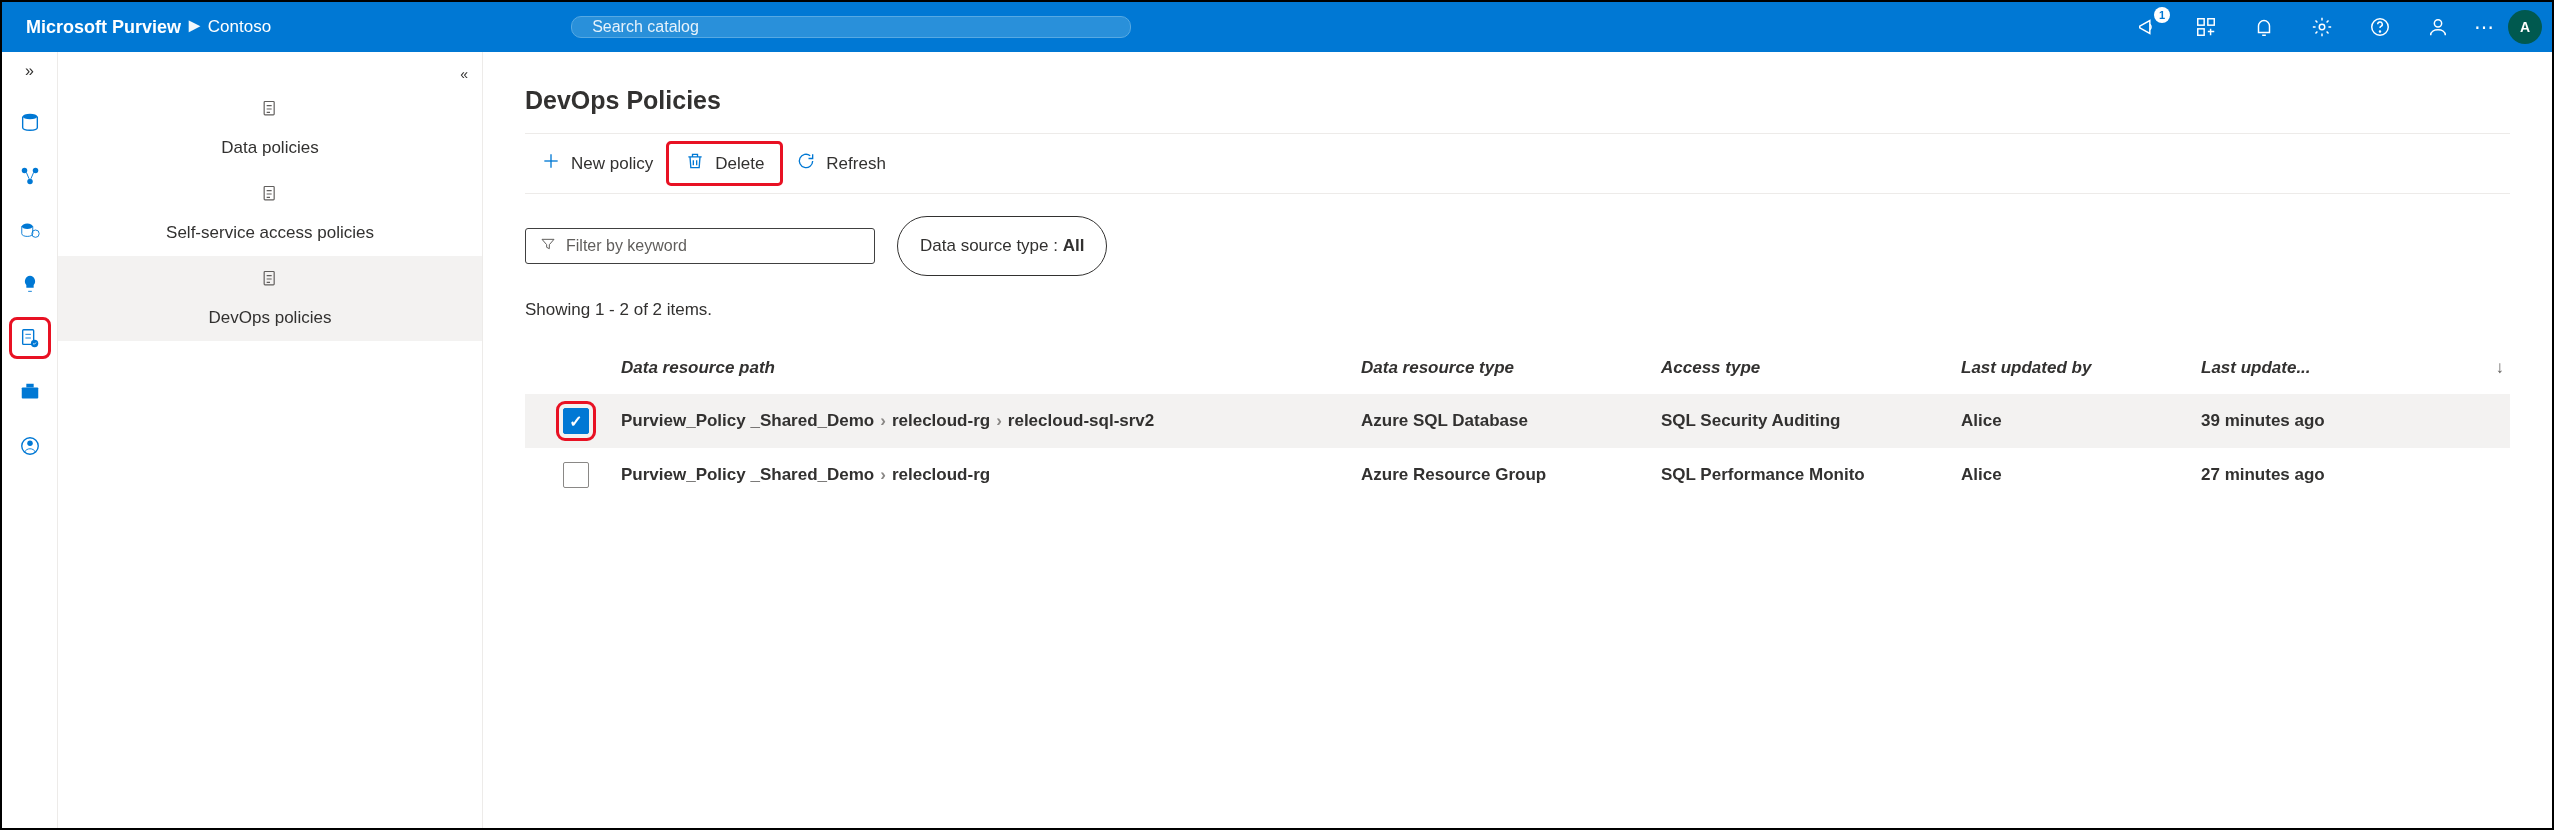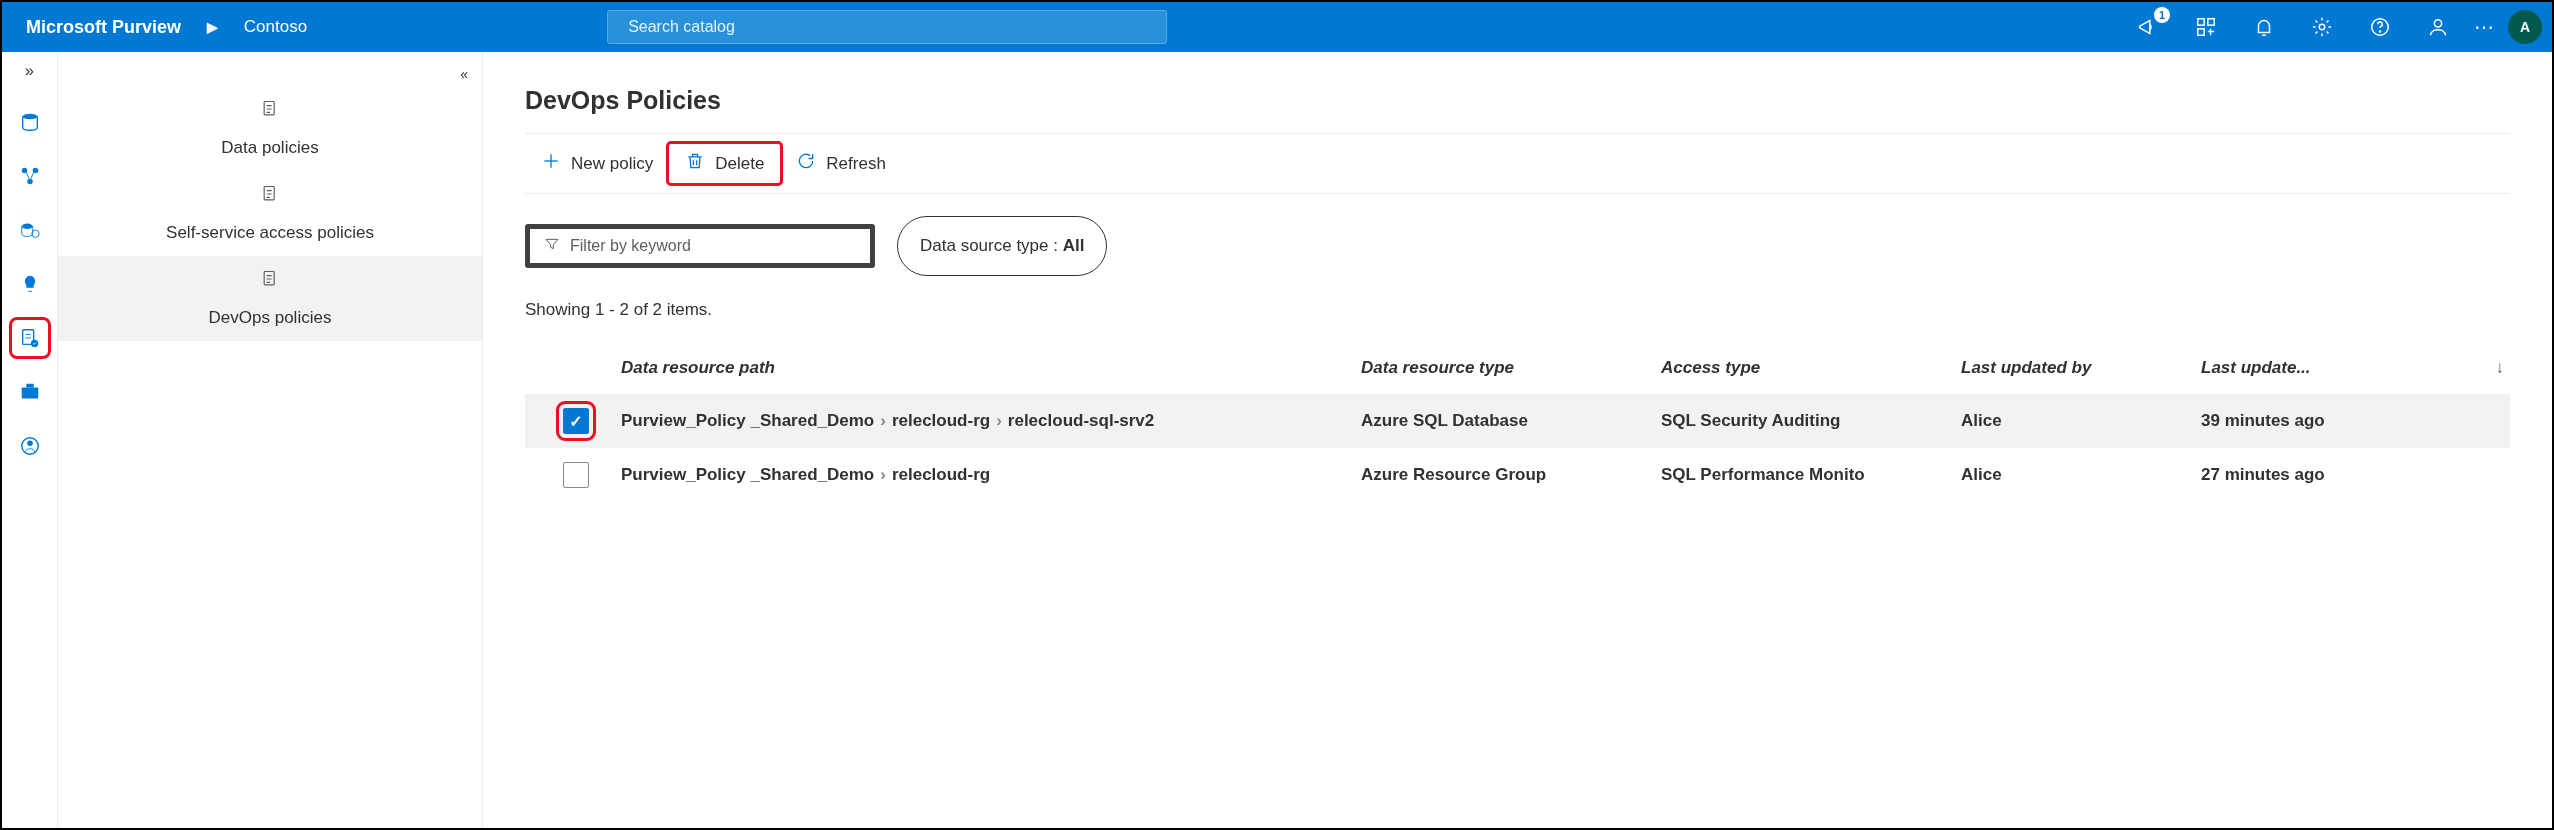--- a/index.html
+++ b/index.html
@@ -16,29 +16,29 @@
 
   
   .topbar {
     height: 50px;
     background: #0078D4;
     color: #fff;
     display: flex;
     align-items: center;
     padding: 0 10px 0 24px;
   }
-  .brand { font-size: 18px; font-weight: 600; display:flex; align-items:center; gap:26px;}
+  .brand { font-size: 18px; font-weight: 600; display:flex; align-items:flex-start; gap:8px;}
   .brand .chev { font-size: 14px; opacity:.95;}
   .crumb { font-size: 17px; font-weight: 400;}
   .search-wrap {
     margin-left: 300px;
-    width: 560px; height: 34px;
+    width: 560px; height: 22px;
     background: #2990DA;
     border:1px solid #56a9e3;
-    border-radius:3px;
+    border-radius:10px;
     display:flex; align-items:center;
     padding: 0 10px; gap:10px;
     color:#e6f2fb;
   }
   .search-wrap input {
     background: transparent; border: none; outline: none;
     color:#e6f2fb; font-size:16px; flex:1;
   }
   .search-wrap input::placeholder { color:#e6f2fb; }
   .top-spacer { flex:1; }
@@ -101,21 +101,21 @@
     display:flex; align-items:center; gap:10px;
     padding:7px 16px; font-size:17px; color:#323130;
     cursor:pointer; border-radius:2px;
   }
   .tbtn svg { width:20px; height:20px; fill:none; stroke:#0078D4; stroke-width:1.6;}
   .tbtn.highlighted { outline:3px solid #E81123; }
 
   .filterbar { display:flex; align-items:center; gap:22px; padding:22px 0 10px;}
   .filter-input {
     display:flex; align-items:center; gap:10px;
-    border:5px solid #404040; border-radius:3px;
+    border:1px solid #404040; border-radius:3px;
     padding:7px 14px; width:350px; color:#605e5c; font-size:16px;
   }
   .filter-input svg{ width:16px; height:16px; stroke:#605e5c; stroke-width:1.5; fill:none;}
   .pill {
     border:1px solid #323130; border-radius:999px;
     padding:19px 22px; font-size:17px; cursor:pointer;
   }
   .pill b { font-weight:600; }
 
   .count { font-size:17px; padding:14px 0 22px; }

